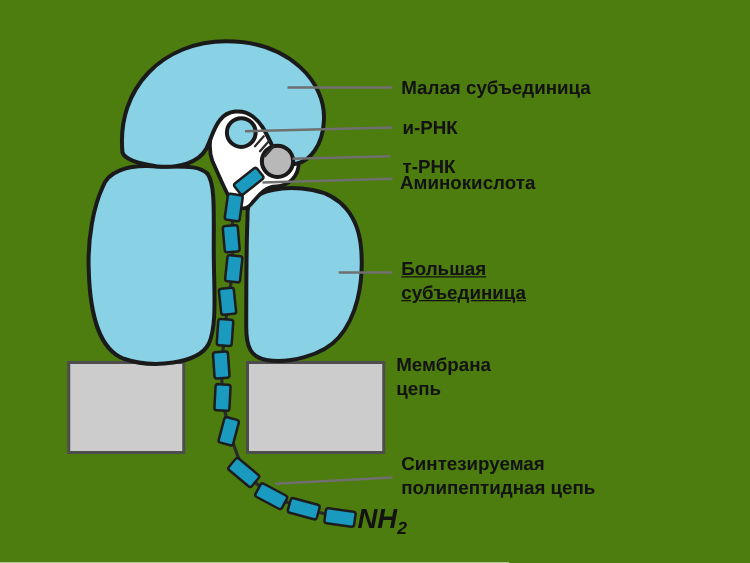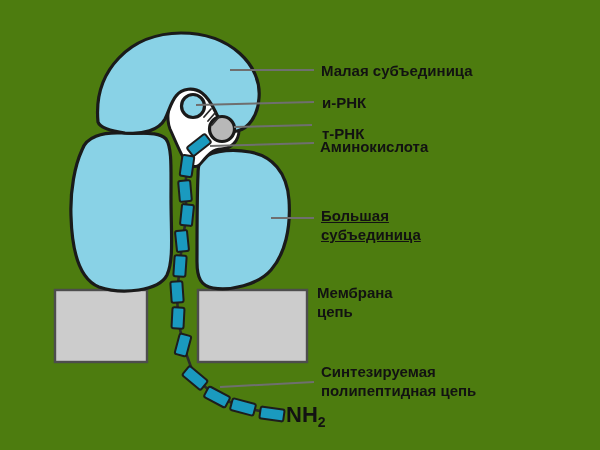--- a/index.html
+++ b/index.html
@@ -8,21 +8,21 @@
   svg{position:absolute;left:0;top:0;}
   .outl{stroke:#1a1a1a;stroke-width:3.2;stroke-linejoin:round;}
   .neck{stroke:#1a1a1a;stroke-width:3;fill:#ffffff;stroke-linejoin:round;}
   .memb{stroke:#4d4d4d;stroke-width:2.4;}
   .backbone{fill:none;stroke:#2b2b2b;stroke-width:2.6;stroke-linejoin:round;}
   .seg{stroke:#1d1d1d;stroke-width:2;}
   .hatch{stroke:#2b2b2b;stroke-width:1.8;stroke-linecap:round;}
   .leader{stroke:#6f6f6f;stroke-width:2;}
   .lbl{position:absolute;color:#121212;font-weight:bold;font-size:15px;line-height:19px;
        white-space:nowrap;}
-  .nh2{position:absolute;left:286px;top:402px;color:#121212;font-weight:bold;font-size:22px;}
+  .nh2{position:absolute;left:286px;top:402px;color:#121212;font-weight:bold;font-size:22px;font-style:italic;}
   .nh2 .sub{font-size:14px;vertical-align:-5px;}
 </style>
 </head>
 <body>
 
 <div class="stage">
 
   <svg width="600" height="450" viewBox="0 0 600 450">
 
     <rect class="memb" x="55" y="290" width="92" height="72" fill="#cccccc"></rect>

